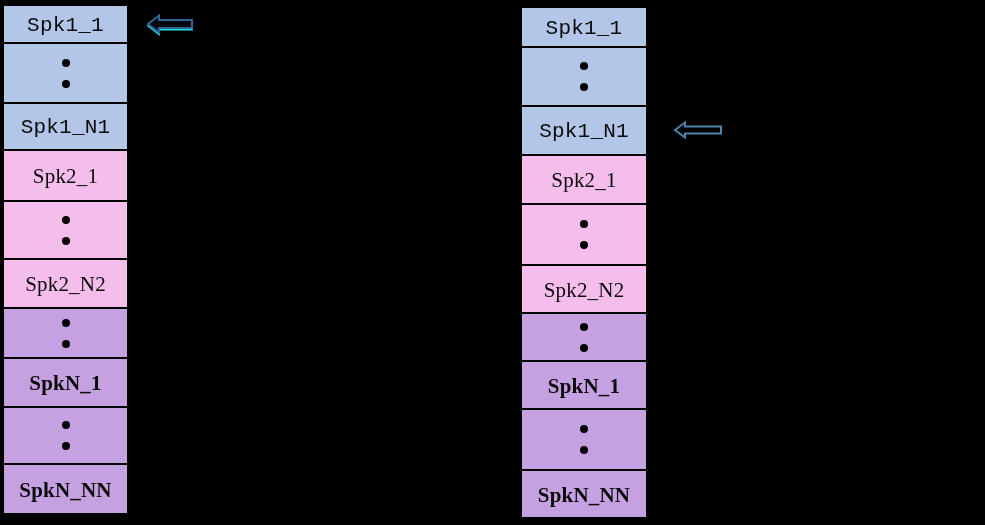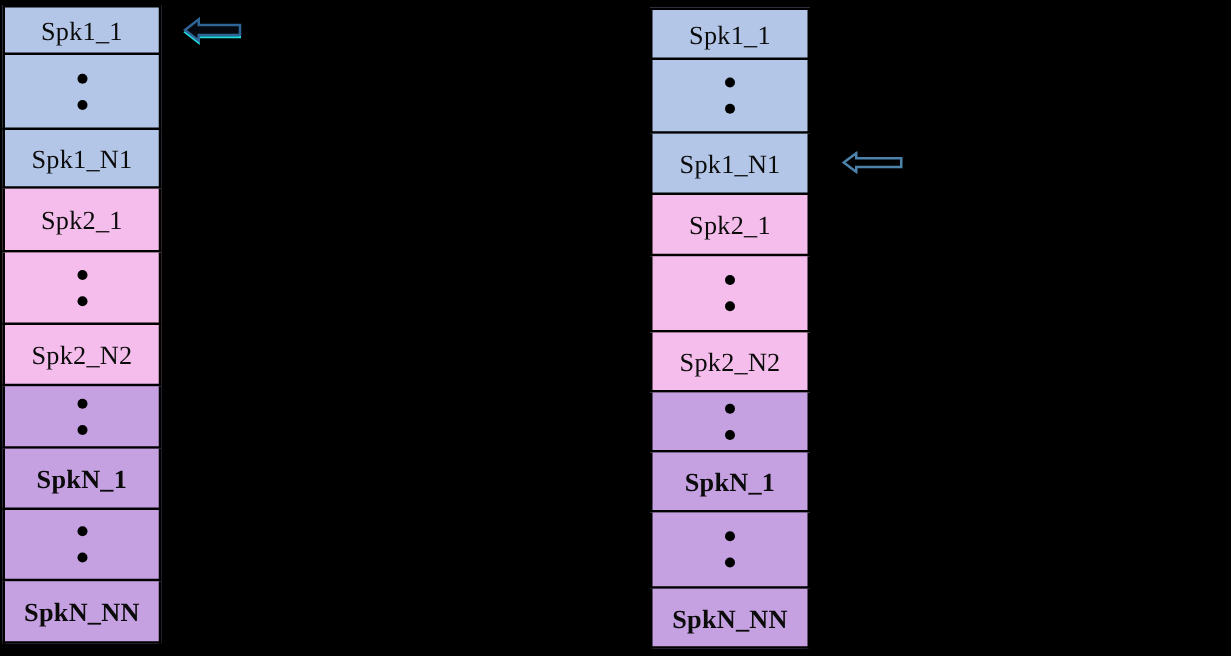--- a/index.html
+++ b/index.html
@@ -31,21 +31,21 @@
     flex-direction: row;
   }
   .cell + .cell { border-top: 0; text-align: right; }
   .cell .lbl {
     font-size: 21px;
     color: var(--text, #0b0b0b);
     letter-spacing: 0.2px;
     line-height: 1;
     padding-top: 2px;
   }
-  .g1 { background: var(--spk1-fill, #b3c6e7); }
+  .g1 { background: var(--spk1-fill, #b3c6e7); font-family: Liberation Mono, monospace; }
   .g2 { background: var(--spk2-fill, #f5bdec); }
   .g3 { background: var(--spkN-fill, #c6a1e2); font-weight: bold; }
   .dots {
     flex-direction: column;
     gap: 13px;
   }
   .dot {
     width: 8px;
     height: 8px;
     border-radius: 50%;

